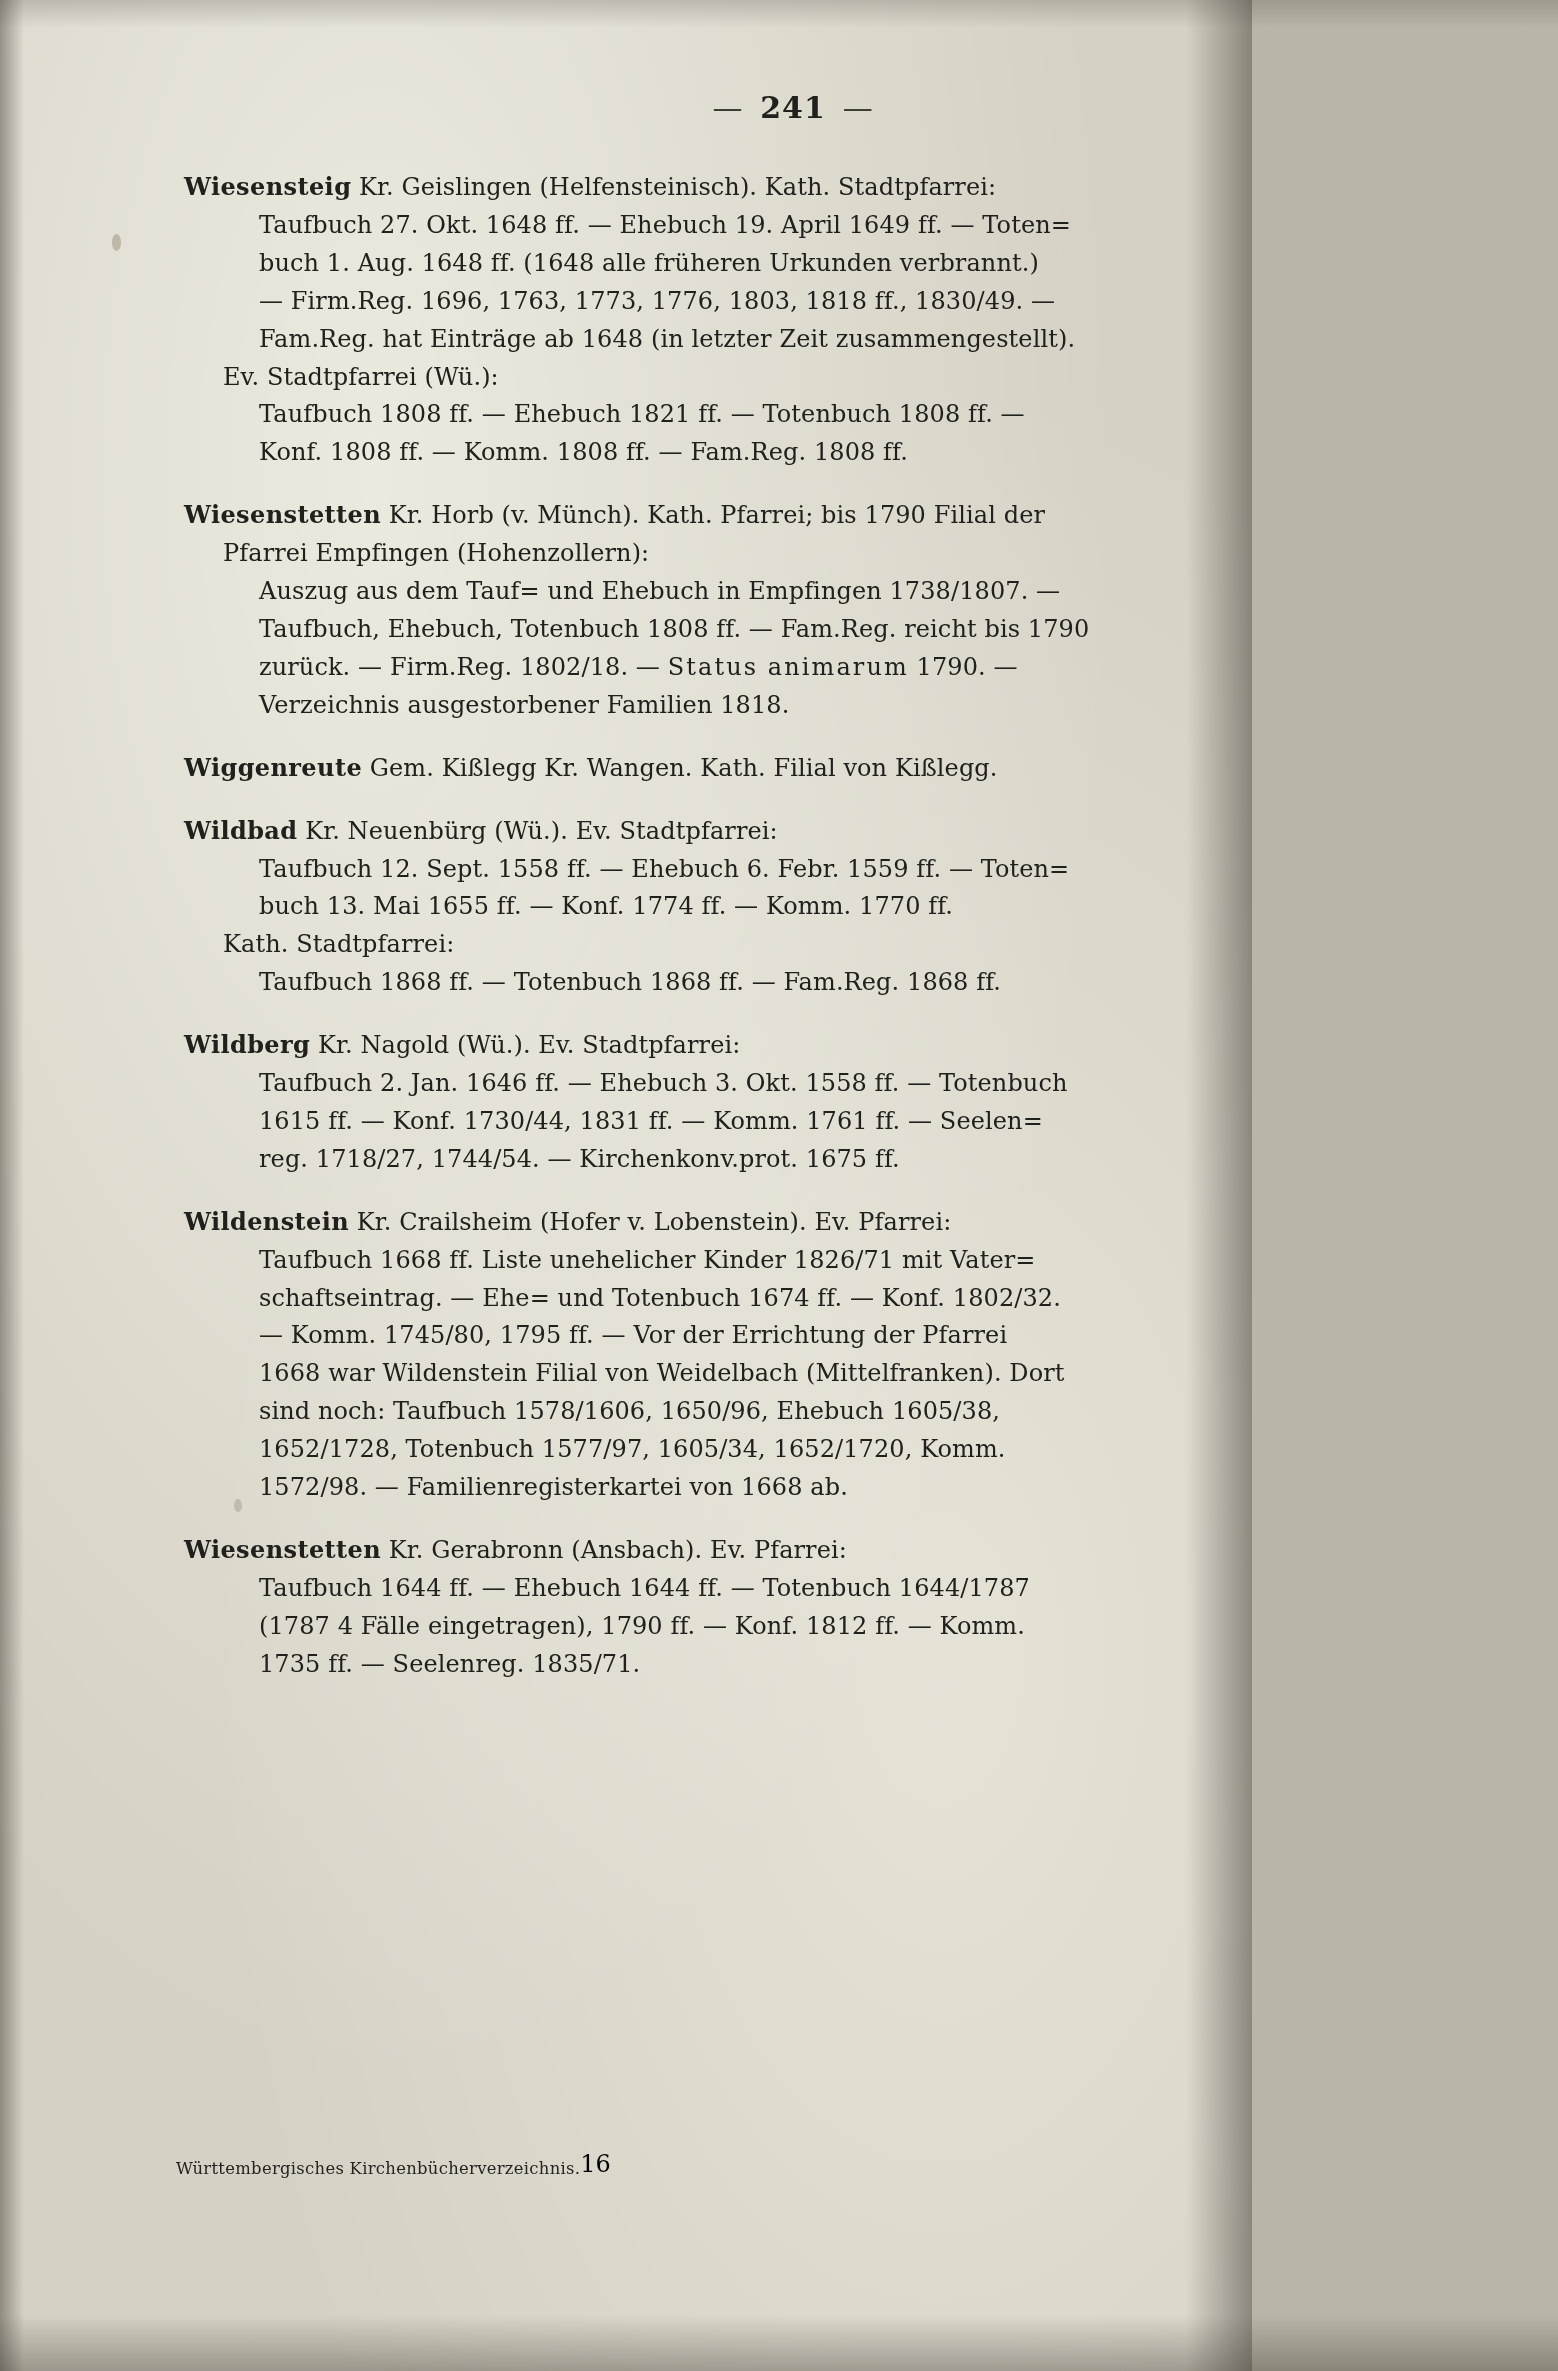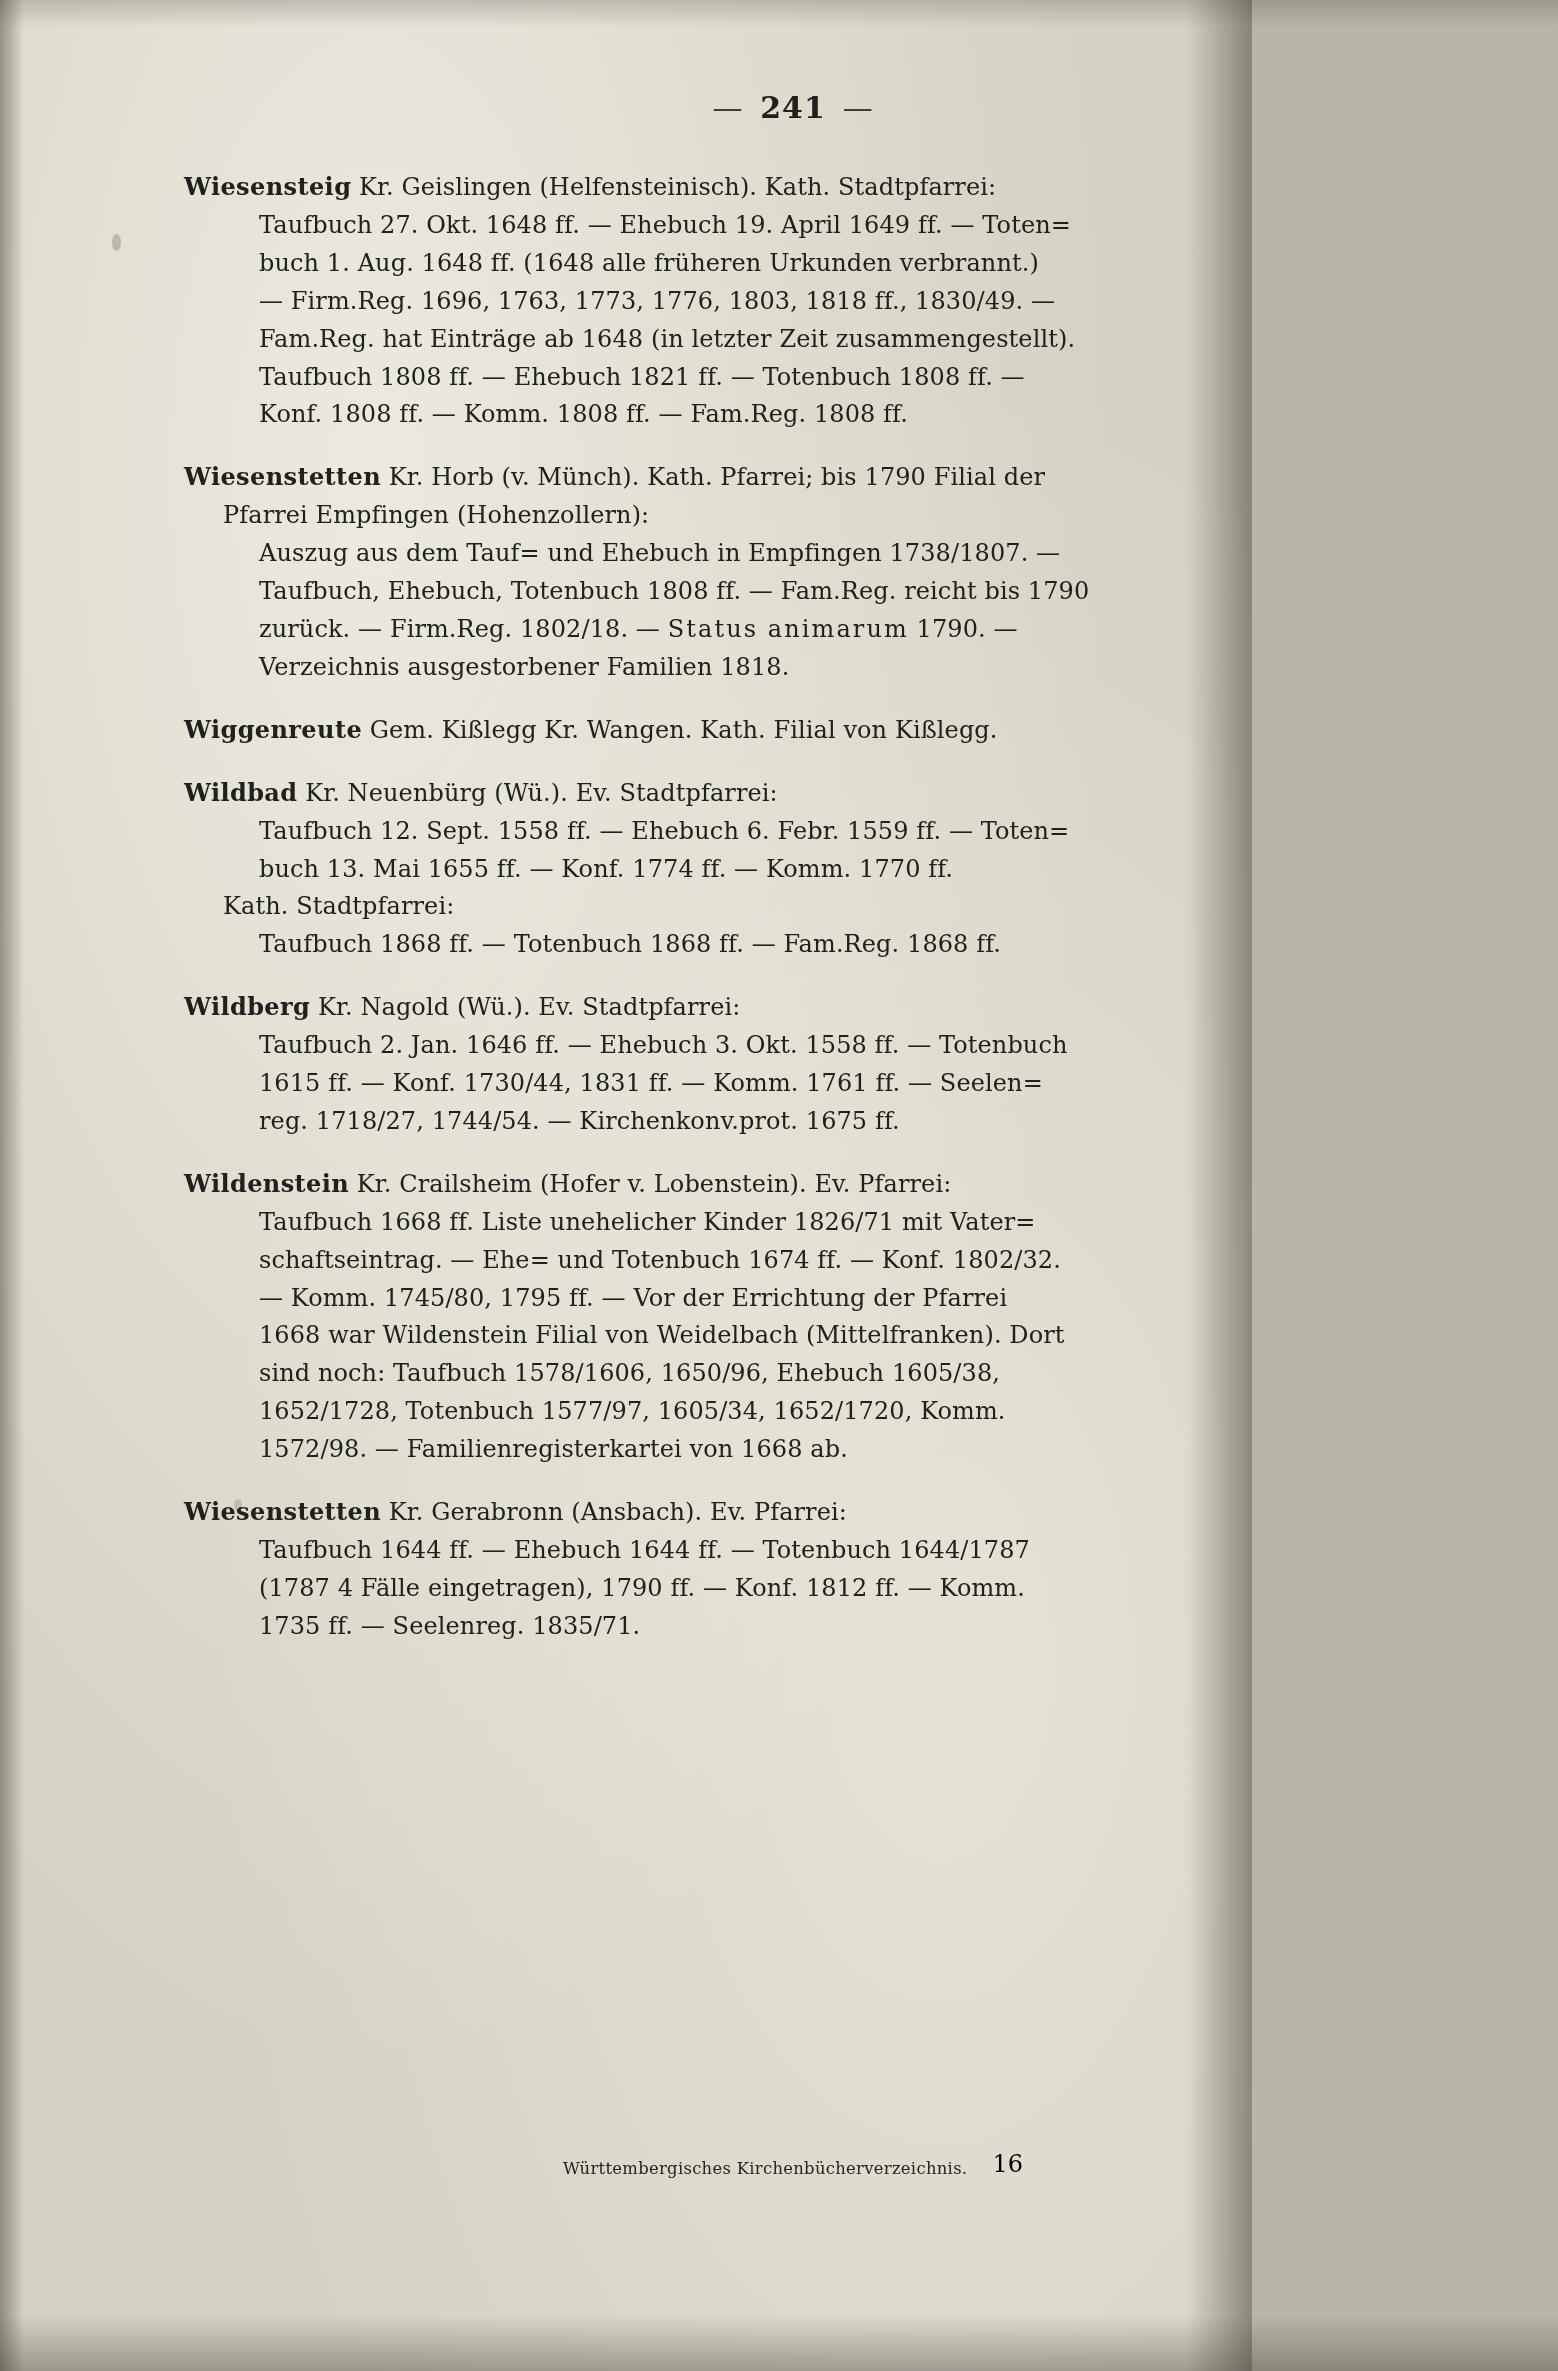--- a/index.html
+++ b/index.html
@@ -100,27 +100,26 @@
   }
   .hw {
     font-weight: bold;
     letter-spacing: 0.4px;
   }
   .sp {
     letter-spacing: 2.1px;
   }
   .footer {
     position: absolute;
-    left: 184px;
+    left: 176px;
     top: 2150px;
     width: 1218px;
     display: flex;
-    justify-content: center;
+    justify-content: flex-start;
     align-items: flex-end;
-    gap: 25px;
   }
   .footer-note {
     font-size: 16.4px;
     letter-spacing: 0.3px;
     color: #23231f;
   }
   .footer-num {
     font-size: 24px;
     font-weight: normal;
   }
@@ -142,20 +141,21 @@
     <div class="page-header">
       <span class="dash">—</span><span>241</span><span class="dash">—</span>
     </div>
 
     <div class="entry">
       <p class="lead"><span class="hw">Wiesensteig</span><span> Kr. Geislingen (Helfensteinisch).  Kath. Stadtpfarrei:</span></p>
       <p class="sub">Taufbuch 27. Okt. 1648 ff. — Ehebuch 19. April 1649 ff. — Toten=</p>
       <p class="sub">buch 1. Aug. 1648 ff.  (1648 alle früheren Urkunden verbrannt.)</p>
       <p class="sub">— Firm.Reg. 1696, 1763, 1773, 1776, 1803, 1818 ff., 1830/49. —</p>
       <p class="sub">Fam.Reg. hat Einträge ab 1648 (in letzter Zeit zusammengestellt).</p>
+      <p class="sub-head">Ev. Stadtpfarrei (Wü.):</p>
       <p class="sub">Taufbuch 1808 ff. — Ehebuch 1821 ff. — Totenbuch 1808 ff. —</p>
       <p class="sub">Konf. 1808 ff. — Komm. 1808 ff. — Fam.Reg. 1808 ff.</p>
     </div>
 
     <div class="entry">
       <p class="lead"><span class="hw">Wiesenstetten</span><span> Kr. Horb (v. Münch). Kath. Pfarrei; bis 1790 Filial der</span></p>
       <p class="sub-head">Pfarrei Empfingen (Hohenzollern):</p>
       <p class="sub">Auszug aus dem Tauf= und Ehebuch in Empfingen 1738/1807. —</p>
       <p class="sub">Taufbuch, Ehebuch, Totenbuch 1808 ff. — Fam.Reg. reicht bis 1790</p>
       <p class="sub">zurück. — Firm.Reg. 1802/18. — <span class="sp">Status animarum</span> 1790. —</p>

